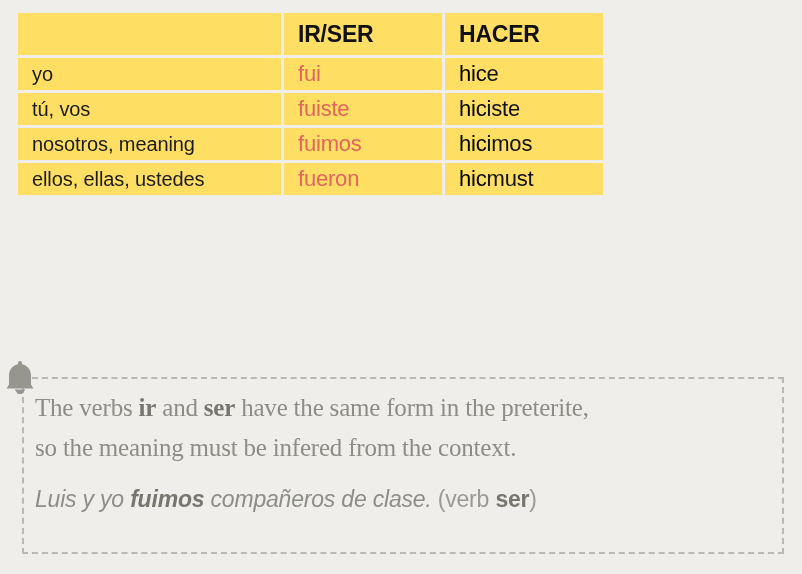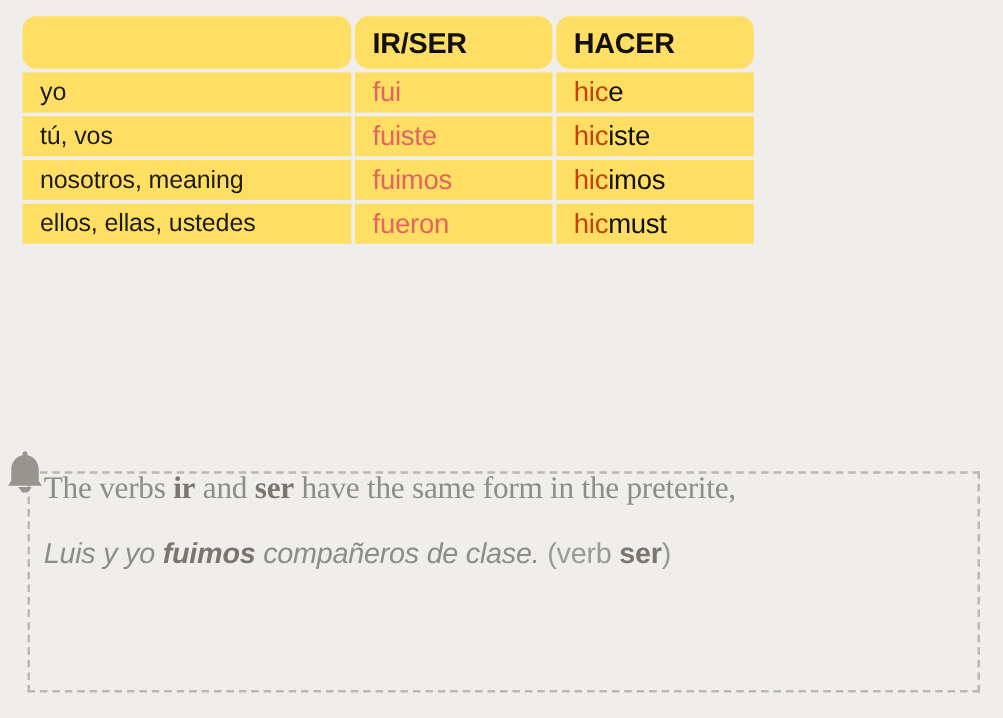--- a/index.html
+++ b/index.html
@@ -37,38 +37,37 @@
   }
   .col-pronoun { width: 263px; }
   .col-verb    { width: 158px; }
 
   #conjugation-table thead th {
     height: 42px;
     font-size: 23px;
     font-weight: bold;
     color: #111111;
     letter-spacing: -0.2px;
-    border-radius: 11px;
   }
   #conjugation-table thead th.hdr-blank { }
 
   td.pronoun-cell {
     font-size: 20px;
     color: #1C1C1C;
     letter-spacing: -0.1px;
     white-space: nowrap;
   }
   td.verb-cell {
     font-size: 22px;
     font-weight: bold;
     color: #111111;
     letter-spacing: -0.2px;
     white-space: nowrap;
   }
-  .stem { color: #c2410c; }
+  .stem { color: #000000; }
   .ending { color: #111111; }
   .full-red { color: #E2655F; }
 
   
   #note-box {
     position: absolute;
     left: 22px;
     top: 377px;
     width: 762px;
     height: 177px;
@@ -80,21 +79,21 @@
     position: absolute;
     left: 3px;
     top: 358px;
     width: 34px;
     height: 40px;
     z-index: 3;
   }
   .note-body {
     position: absolute;
     left: 35px;
-    top: 372px;
+    top: 389px;
     width: 740px;
   }
   .note-line {
     color: #8D8D87;
     font-family: "Liberation Serif", serif;
     font-size: 25px;
     line-height: 38px;
     white-space: nowrap;
   }
   .note-line.para { letter-spacing: -0.2px; }
@@ -163,17 +162,18 @@
 
 <svg id="note-bell" viewBox="0 0 34 40">
   <path d="M17 3 C18.1 3 19 3.9 19 5 L19 6.2 C24.4 7.3 28 11.9 28 17.6 L28 26.5 L30.5 30.5 L3.5 30.5 L6 26.5 L6 17.6 C6 11.9 9.6 7.3 15 6.2 L15 5 C15 3.9 15.9 3 17 3 Z" fill="#96968F"></path>
   <path d="M11.5 31.5 L22.5 31.5 L19 36 L15 36 Z" fill="#96968F"></path>
 </svg>
 
 <div id="note-box"></div>
 
 <div class="note-body">
   <div class="note-line para"><span>The verbs </span><b>ir</b><span> and </span><b>ser</b><span> have the same form in the preterite,</span></div>
+  <div class="note-line para note-para-2">so the meaning must be infered from the context.</div>
 
   <div class="examples-wrap">
     <div class="example"><b></b><span>Luis y yo </span><b>fuimos</b><span> compañeros de clase.</span><span class="verb-tag"><span> (verb </span><b>ser</b><span>)</span></span></div>
   </div>
 </div>
 
 </body></html>

